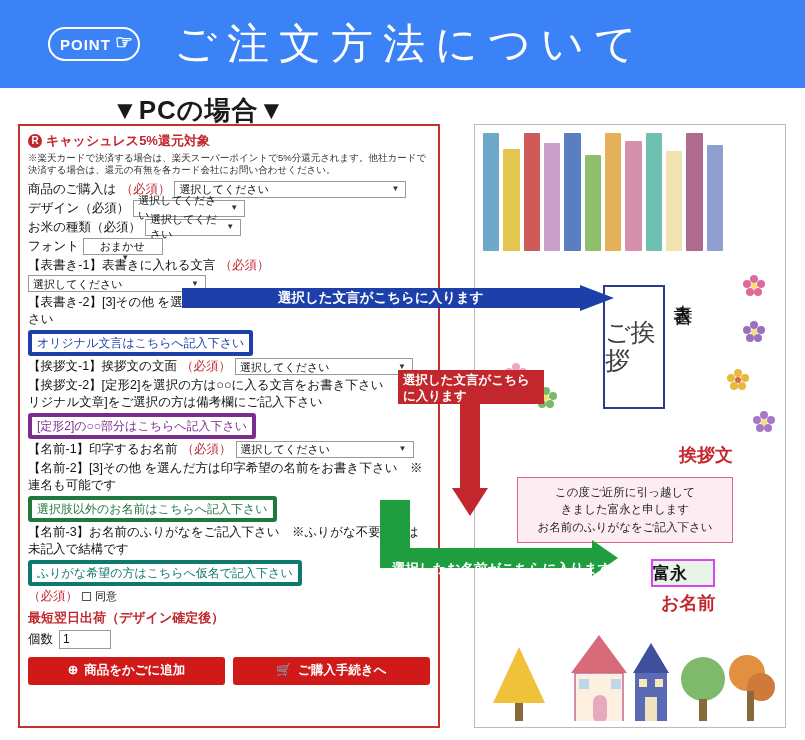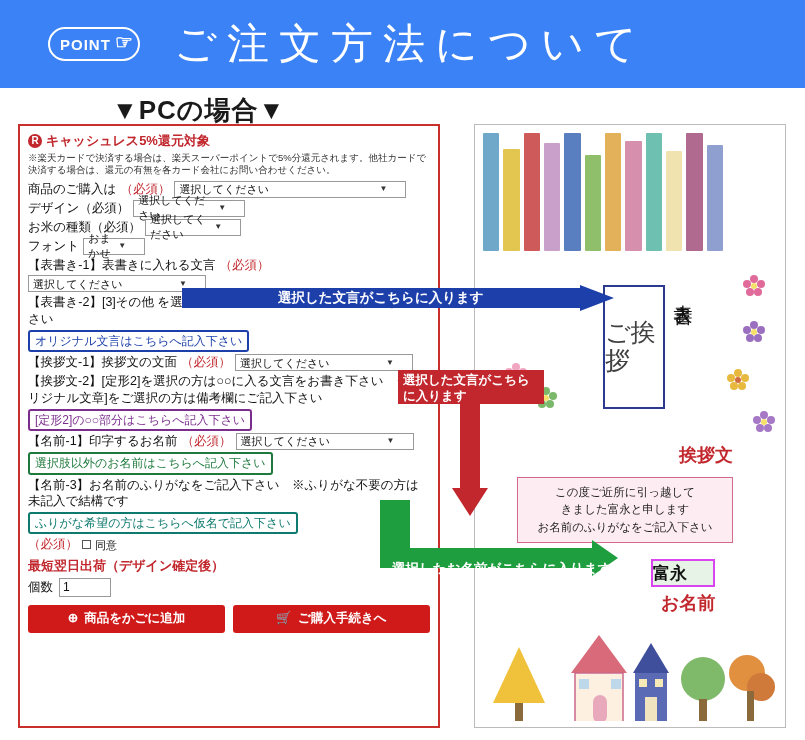--- a/index.html
+++ b/index.html
@@ -52,30 +52,30 @@
     background:#c1272d; color:#fff; font-size:10px; line-height:14px;
     text-align:center; font-weight:bold;
   }
   .note-small { font-size:9.5px; color:#333; line-height:1.32; margin:2px 0 4px 0; }
   .row { margin:2px 0; display:flex; align-items:center; flex-wrap:wrap; gap:4px; }
   .lbl { white-space:nowrap; }
   .req { color:#c1272d; }
   .sel {
     display:inline-flex; align-items:center; justify-content:space-between;
     border:1px solid #999; background:#fff; height:17px; font-size:11px;
-    padding:0 18px 0 4px; color:#111; min-width:60px;
+    padding:0 6px 0 4px; color:#111; min-width:60px;
   }
   .sel .arrow { font-size:8px; margin-left:6px; color:#333; }
   .sel.w-long { width:232px; }
   .sel.w-mid { width:178px; }
   .sel.w-small { width:112px; }
   .sel.w-xsmall { width:96px; }
-  .sel.w-font { width:62px; }
+  .sel.w-font { width:80px;flex-direction:column; }
   .free-box {
-    display:inline-block; border:2px solid #a3a3a3; border-radius:3px;
+    display:inline-block; border:4px solid #a3a3a3; border-radius:3px;
     padding:1px 5px; font-size:12px; background:#fff;
   }
   .free-box.blue { color:#1c3faa; border-color:#1c3faa; }
   .free-box.purple { color:#7b2d8e; border-color:#7b2d8e; }
   .free-box.green { color:#1e7a3c; border-color:#1e7a3c; }
   .free-box.teal { color:#0e7a6e; border-color:#0e7a6e; }
   .plain { margin:2px 0; }
   .ship { color:#c1272d; font-weight:bold; margin-top:4px; font-size:13px; }
   .qty-row { display:flex; align-items:center; gap:6px; margin-top:3px; }
   .qty-input { width:52px; height:19px; border:1px solid #999; font-size:12px; padding:0 3px; background:#fff; }
@@ -228,20 +228,21 @@
 
   <div class="row">
     <span class="lbl">【名前-1】印字するお名前</span>
     <span class="req">（必須）</span>
     <span class="sel w-mid">
       <span>選択してください</span>
       <span class="arrow">▼</span>
     </span>
   </div>
 
+  <div class="plain">【名前-2】[3]その他 を選んだ方は印字希望の名前をお書き下さい　※連名も可能です</div>
   <div class="plain">
     <span class="free-box green">選択肢以外のお名前はこちらへ記入下さい</span>
   </div>
 
   <div class="plain">【名前-3】お名前のふりがなをご記入下さい　※ふりがな不要の方は未記入で結構です</div>
   <div class="plain">
     <span class="free-box teal">ふりがな希望の方はこちらへ仮名で記入下さい</span>
   </div>
 
   <div class="row">

